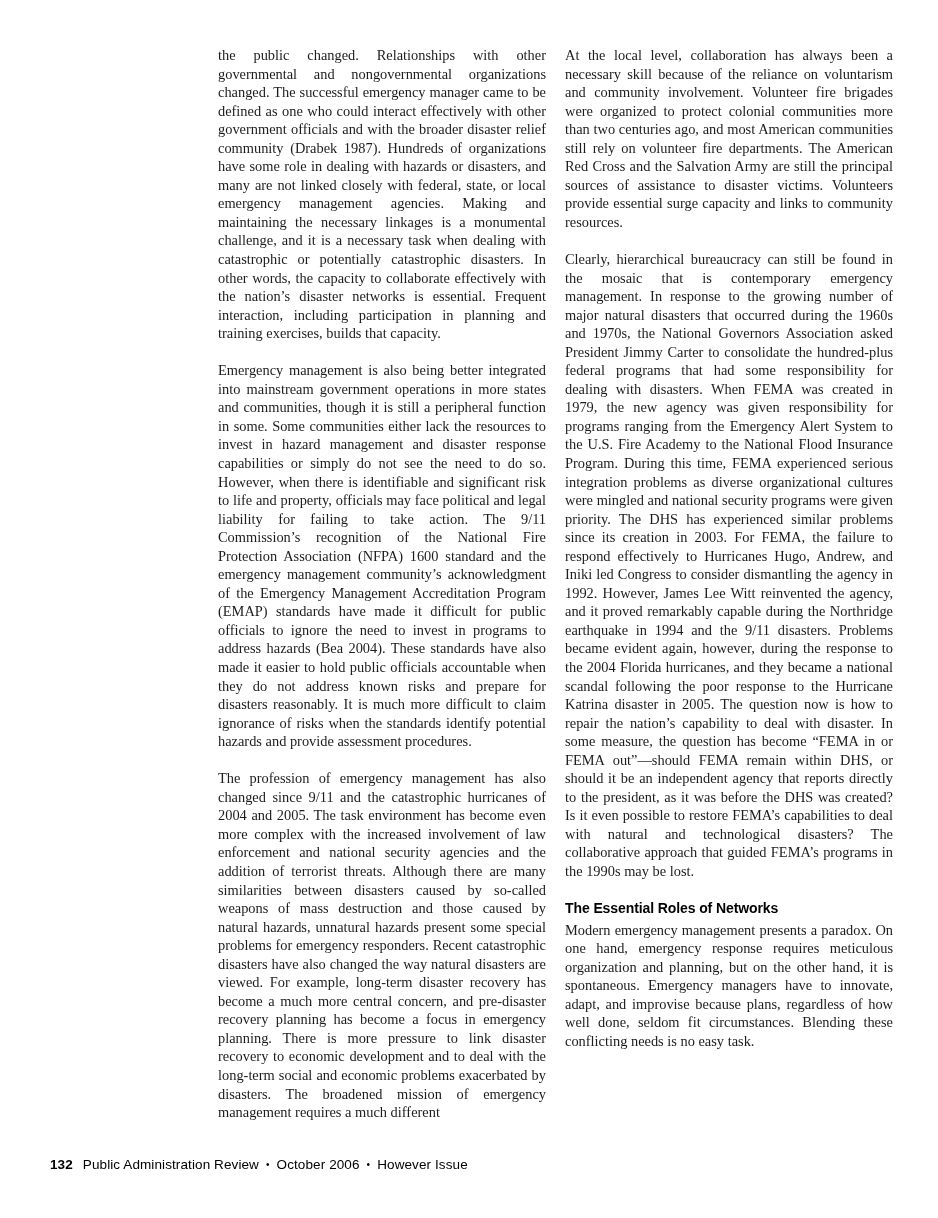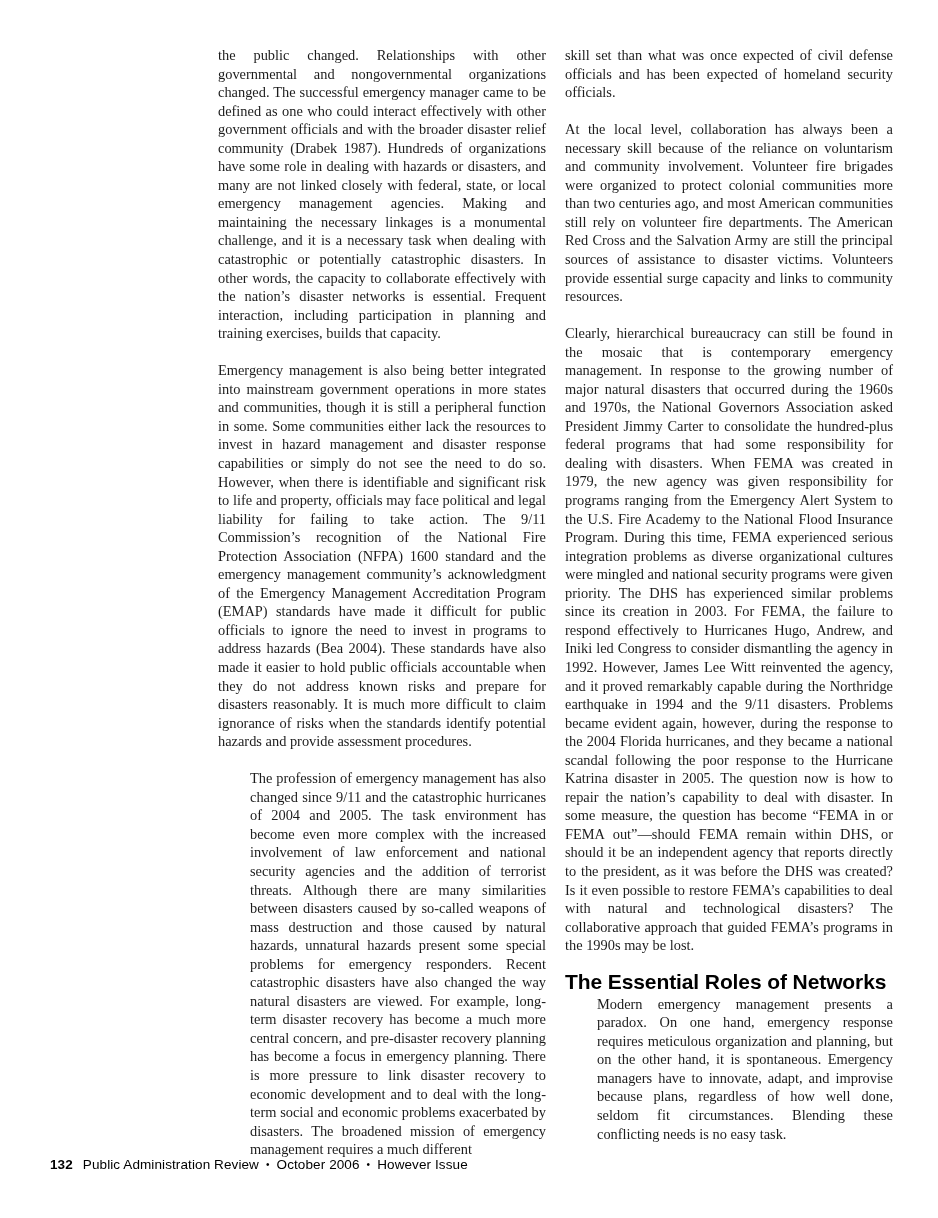--- a/index.html
+++ b/index.html
@@ -31,25 +31,24 @@
     color: #1c1c1c;
     text-align: justify;
     hyphens: auto;
     -webkit-hyphens: auto;
   }
   .col p {
     margin: 0 0 18.5px 0;
   }
   .col p:last-child {
     margin-bottom: 0;
-    margin-left: 32px;
   }
   h2.section-heading {
     font-family: "Liberation Sans", sans-serif;
-    font-size: 21px;
+    font-size: 14px;
     font-weight: 700;
     color: #000000;
     text-align: left;
     margin: 9px 0 3px 0;
     letter-spacing: -0.1px;
   }
   .footer {
     position: absolute;
     left: 50px;
     top: 1157px;
@@ -74,21 +73,20 @@
 <body>
 
 <div class="page">
   <main class="columns">
     <section class="col">
       <p>the public changed. Relationships with other governmental and nongovernmental organizations changed. The successful emergency manager came to be defined as one who could interact effectively with other government officials and with the broader disaster relief community (Drabek 1987). Hundreds of organizations have some role in dealing with hazards or disasters, and many are not linked closely with federal, state, or local emergency management agencies. Making and maintaining the necessary linkages is a monumental challenge, and it is a necessary task when dealing with catastrophic or potentially catastrophic disasters. In other words, the capacity to collaborate effectively with the nation’s disaster networks is essential. Frequent interaction, including participation in planning and training exercises, builds that capacity.</p>
       <p>Emergency management is also being better integrated into mainstream government operations in more states and communities, though it is still a peripheral function in some. Some communities either lack the resources to invest in hazard management and disaster response capabilities or simply do not see the need to do so. However, when there is identifiable and significant risk to life and property, officials may face political and legal liability for failing to take action. The 9/11 Commission’s recognition of the National Fire Protection Association (NFPA) 1600 standard and the emergency management community’s acknowledgment of the Emergency Management Accreditation Program (EMAP) standards have made it difficult for public officials to ignore the need to invest in programs to address hazards (Bea 2004). These standards have also made it easier to hold public officials accountable when they do not address known risks and prepare for disasters reasonably. It is much more difficult to claim ignorance of risks when the standards identify potential hazards and provide assessment procedures.</p>
       <p>The profession of emergency management has also changed since 9/11 and the catastrophic hurricanes of 2004 and 2005. The task environment has become even more complex with the increased involvement of law enforcement and national security agencies and the addition of terrorist threats. Although there are many similarities between disasters caused by so-called weapons of mass destruction and those caused by natural hazards, unnatural hazards present some special problems for emergency responders. Recent catastrophic disasters have also changed the way natural disasters are viewed. For example, long-term disaster recovery has become a much more central concern, and pre-disaster recovery planning has become a focus in emergency planning. There is more pressure to link disaster recovery to economic development and to deal with the long-term social and economic problems exacerbated by disasters. The broadened mission of emergency management requires a much different</p>
     </section>
     <section class="col">
-      <p>skill set than what was once expected of civil defense officials and has been expected of homeland security officials.</p>
       <p>At the local level, collaboration has always been a necessary skill because of the reliance on voluntarism and community involvement. Volunteer fire brigades were organized to protect colonial communities more than two centuries ago, and most American communities still rely on volunteer fire departments. The American Red Cross and the Salvation Army are still the principal sources of assistance to disaster victims. Volunteers provide essential surge capacity and links to community resources.</p>
       <p>Clearly, hierarchical bureaucracy can still be found in the mosaic that is contemporary emergency management. In response to the growing number of major natural disasters that occurred during the 1960s and 1970s, the National Governors Association asked President Jimmy Carter to consolidate the hundred-plus federal programs that had some responsibility for dealing with disasters. When FEMA was created in 1979, the new agency was given responsibility for programs ranging from the Emergency Alert System to the U.S. Fire Academy to the National Flood Insurance Program. During this time, FEMA experienced serious integration problems as diverse organizational cultures were mingled and national security programs were given priority. The DHS has experienced similar problems since its creation in 2003. For FEMA, the failure to respond effectively to Hurricanes Hugo, Andrew, and Iniki led Congress to consider dismantling the agency in 1992. However, James Lee Witt reinvented the agency, and it proved remarkably capable during the Northridge earthquake in 1994 and the 9/11 disasters. Problems became evident again, however, during the response to the 2004 Florida hurricanes, and they became a national scandal following the poor response to the Hurricane Katrina disaster in 2005. The question now is how to repair the nation’s capability to deal with disaster. In some measure, the question has become “FEMA in or FEMA out”—should FEMA remain within DHS, or should it be an independent agency that reports directly to the president, as it was before the DHS was created? Is it even possible to restore FEMA’s capabilities to deal with natural and technological disasters? The collaborative approach that guided FEMA’s programs in the 1990s may be lost.</p>
       <h2 class="section-heading">The Essential Roles of Networks</h2>
       <p>Modern emergency management presents a paradox. On one hand, emergency response requires meticulous organization and planning, but on the other hand, it is spontaneous. Emergency managers have to innovate, adapt, and improvise because plans, regardless of how well done, seldom fit circumstances. Blending these conflicting needs is no easy task.</p>
     </section>
   </main>
 
   <footer class="footer">
     <span class="pagenum">132</span><span>Public Administration Review</span><span class="bullet">•</span><span>October 2006</span><span class="bullet">•</span><span>However Issue</span>
   </footer>

